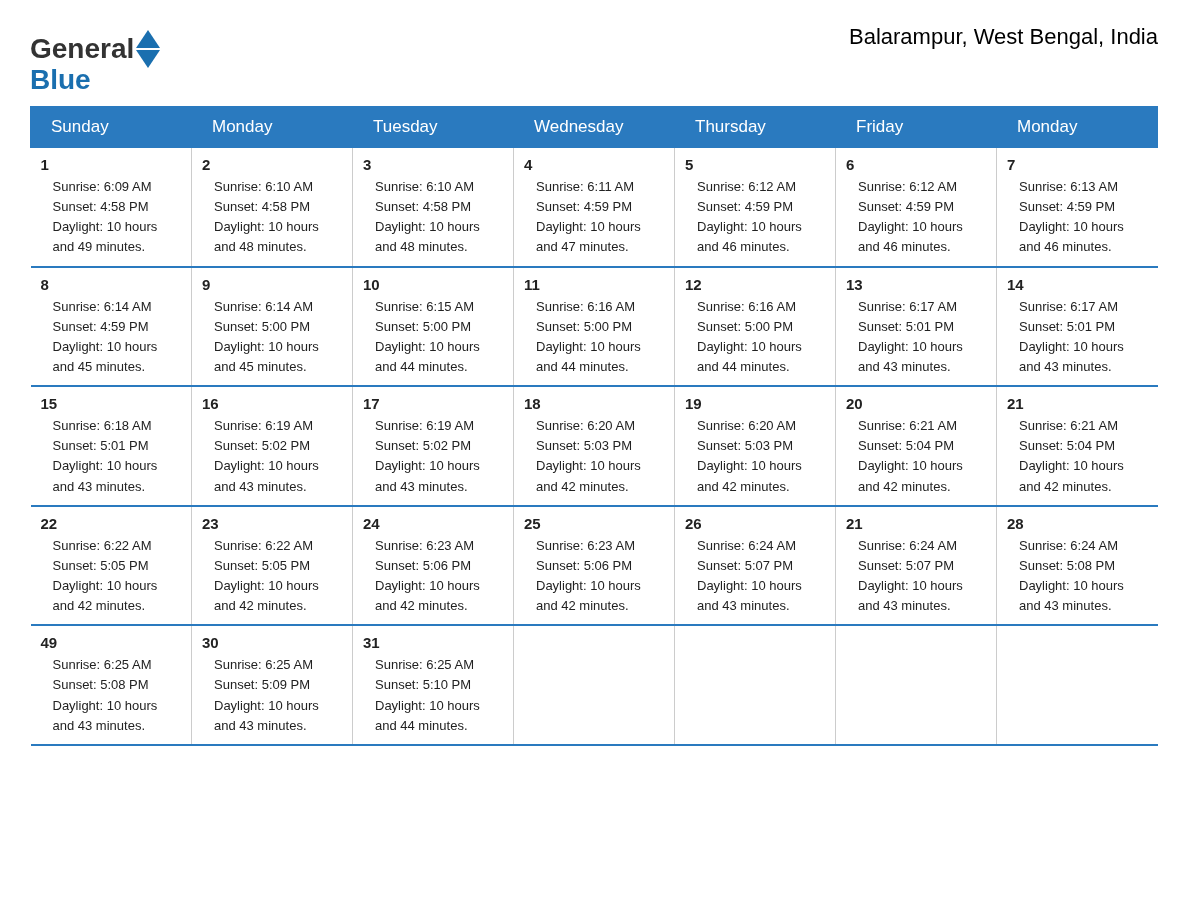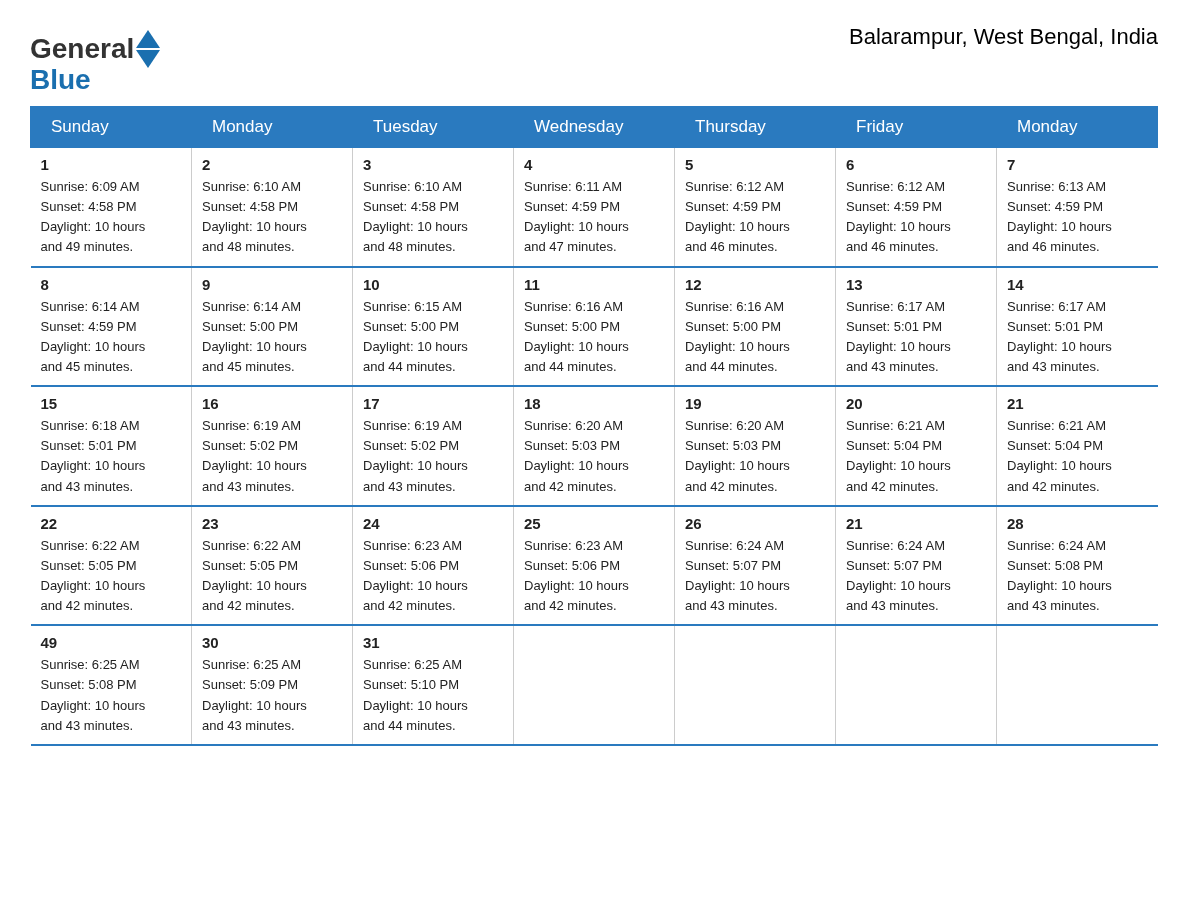--- a/index.html
+++ b/index.html
@@ -79,20 +79,21 @@
     .day-num {
       font-size: 15px;
       font-weight: bold;
       display: block;
       margin-bottom: 4px;
     }
     .day-info {
       font-size: 13px;
       line-height: 1.55;
       color: #222;
+      margin-left: 12px;
     }
     .empty-cell {
       background: #fff;
     }
   </style>
 </head>
 <body>
 
 <div class="header">
   <div class="logo">

